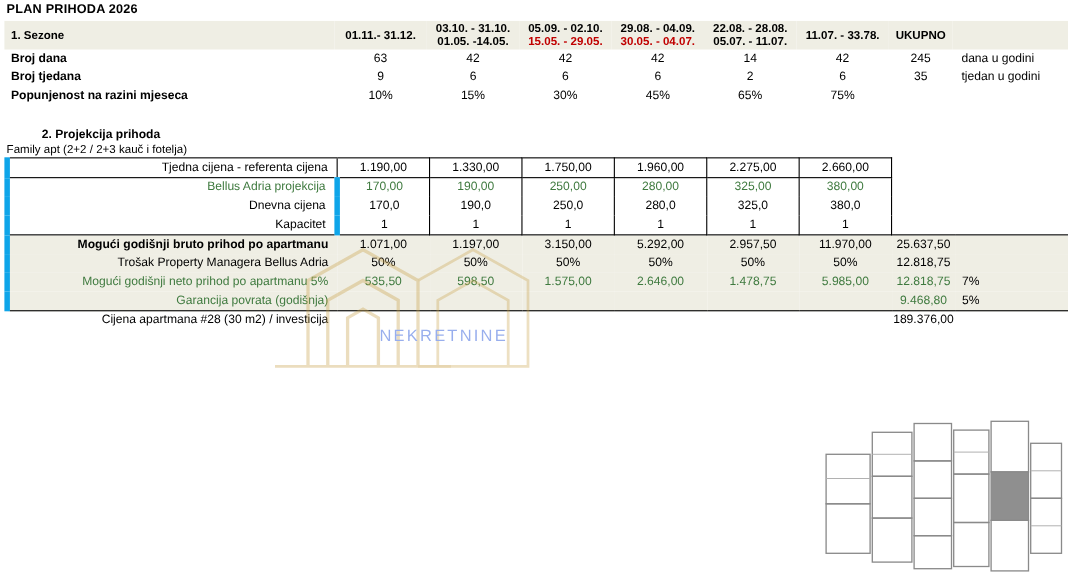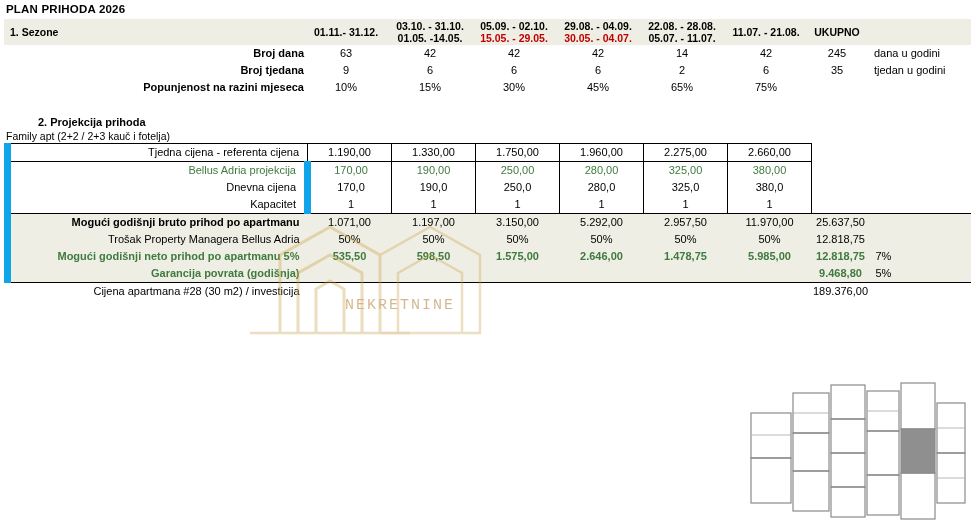--- a/index.html
+++ b/index.html
@@ -59,21 +59,21 @@
     font-weight: bold;
     text-align: center;
     font-size: 10.5px;
     line-height: 12px;
   }
   .sec1 .hdr td.lbl {
     text-align: left;
     padding-left: 6px;
   }
   .lblcell {
-    text-align: right;
+    text-align: left;
     padding-left: 6px;
     font-weight: bold;
   }
   .num {
     text-align: center;
   }
   .tot {
     text-align: center;
     font-weight: normal;
   }
@@ -115,26 +115,26 @@
   .rowlabel-b {
     text-align: right;
     padding-right: 8px;
     font-weight: bold;
   }
   .green {
     color: #3f7a3f;
   }
   .green-b {
     color: #3f7a3f;
-    font-weight: bold;
+    font-weight: normal;
   }
   .bx {
     border: 1px solid #000;
   }
-  .bx-l { border-left: 7px solid #0ea5e9; }
+  .bx-l { border-left: 5px solid #0ea5e9; }
   .bx-r { border-right: 1px solid #000; margin-top: 14px; }
   .bx-t { border-top: 1px solid #000; }
   .bx-b { border-bottom: 1px solid #000; }
   .shade {
     background: #efeee4;
   }
   .pct {
     text-align: left;
     padding-left: 6px;
   }
@@ -147,22 +147,22 @@
     height: 130px;
     pointer-events: none;
     opacity: 0.45;
   }
   .wm-text {
     position: absolute;
     left: 215px;
     top: 82px;
     font-size: 15px;
     letter-spacing: 2px;
-    color: #a16207;
-    font-family: Liberation Mono, monospace;
+    color: #1d4ed8;
+    font-family: Liberation Sans, sans-serif;
   }
   
   .floorplan {
     position: absolute;
     right: 0px;
     bottom: 0px;
     width: 230px;
     height: 155px;
   }
 </style>
@@ -202,21 +202,21 @@
       </td>
       <td>
         <div>29.08. - 04.09.</div>
         <div class="red">30.05. - 04.07.</div>
       </td>
       <td>
         <div>22.08. - 28.08.</div>
         <div>05.07. - 11.07.</div>
       </td>
       <td>
-        <div>11.07. - 21.08.</div>
+        <div>11.07. - 33.78.</div>
         <div></div>
       </td>
       <td>UKUPNO</td>
       <td></td>
     </tr>
 
     <tr>
       <td class="lblcell">Broj dana</td>
       <td class="num">63</td>
       <td class="num">42</td>

